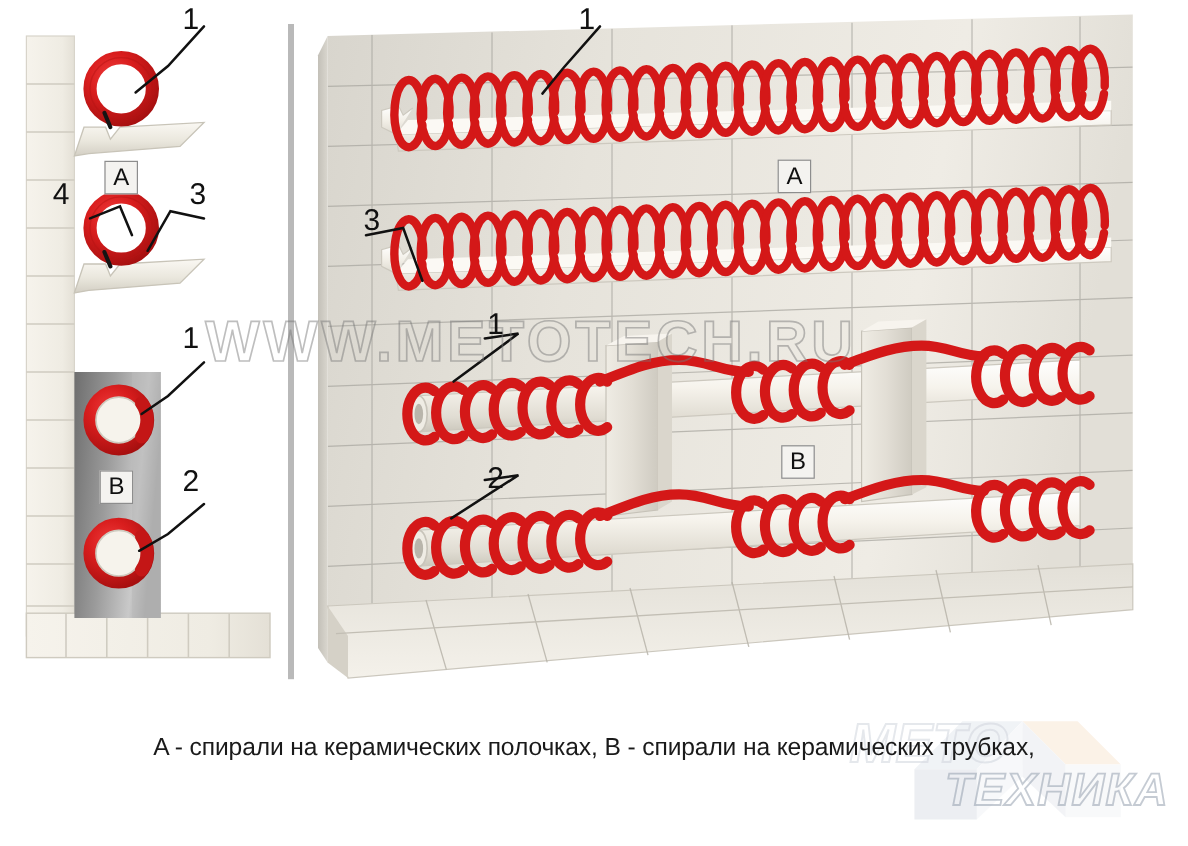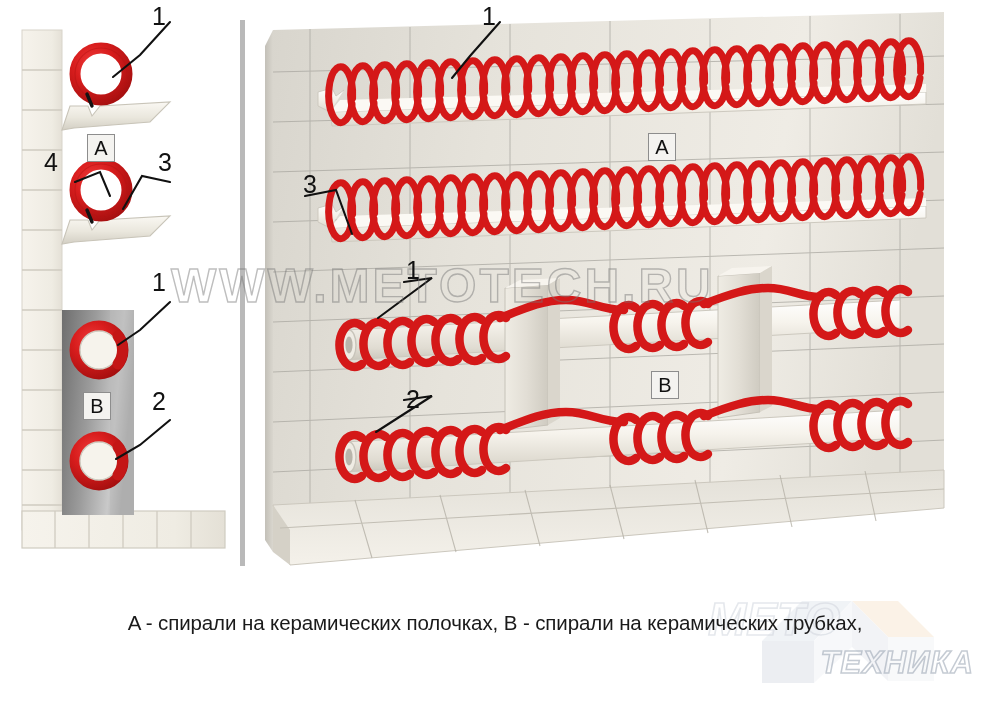--- a/index.html
+++ b/index.html
@@ -90,21 +90,21 @@
     z-index: 5;
     opacity: 0.42;
     pointer-events: none;
   }
   .wm-logo-text {
     position: absolute;
     right: 16px;
     bottom: 24px;
     z-index: 6;
     font-family: "Liberation Sans", sans-serif;
-    font-size: 31px;
+    font-size: 38px;
     font-weight: bold;
     font-style: italic;
     letter-spacing: 1px;
     color: transparent;
     -webkit-text-stroke: 1.5px rgba(150,160,175,0.55);
     pointer-events: none;
     white-space: nowrap;
   }
 </style>
 </head>

